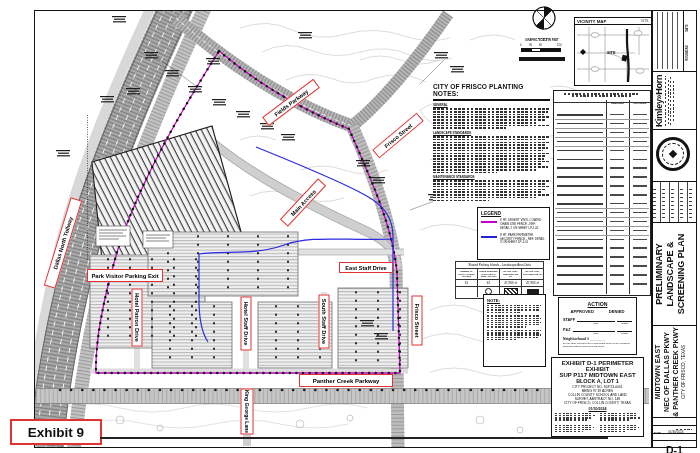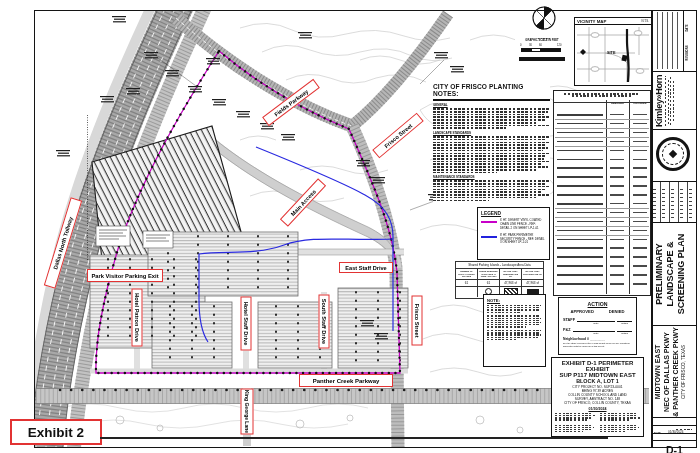--- a/index.html
+++ b/index.html
@@ -426,21 +426,21 @@
   <div class="lbl" style="left:275px;top:197px;width:56px;height:11px;transform:rotate(-47deg);">Main Access</div>
   <div class="lbl" style="left:87px;top:269px;width:76px;height:13px;font-size:5.8px;">Park Visitor Parking Exit</div>
   <div class="lbl" style="left:108px;top:312px;width:58px;height:11px;transform:rotate(90deg);">Hotel Patron Drive</div>
   <div class="lbl" style="left:219px;top:318px;width:54px;height:11px;transform:rotate(90deg);">Hotel Staff Drive</div>
   <div class="lbl" style="left:297px;top:316px;width:54px;height:11px;transform:rotate(90deg);">South Staff Drive</div>
   <div class="lbl" style="left:339px;top:262px;width:54px;height:11px;">East Staff Drive</div>
   <div class="lbl" style="left:392px;top:315px;width:50px;height:11px;transform:rotate(90deg);">Frisco Street</div>
   <div class="lbl" style="left:299px;top:374px;width:94px;height:13px;font-size:6px;">Panther Creek Parkway</div>
   <div class="lbl" style="left:224px;top:405px;width:46px;height:13px;font-size:5px;transform:rotate(90deg);">King George Lane</div>
 
-  <div class="abs" style="left:10px;top:419px;width:88px;height:22px;border:2px solid #e23333;background:#fff;display:flex;align-items:center;justify-content:center;font-size:13.5px;font-weight:bold;z-index:40;">Exhibit 2</div>
+  <div class="abs" style="left:10px;top:419px;width:88px;height:22px;border:2px solid #e23333;background:#fff;display:flex;align-items:center;justify-content:center;font-size:13.5px;font-weight:bold;z-index:40;">Exhibit 9</div>
   <div class="abs" style="left:100px;top:437px;width:508px;height:1.6px;background:#222;z-index:40;"></div>
 
   <div class="abs bx sheet-border" style="z-index:25;"></div>
   <div class="abs bx strip-border" style="z-index:26;"></div>
 
   <div class="abs" style="left:652px;top:10px;width:45px;height:438px;z-index:27;">
 
     <div class="abs bx" style="left:0;top:0;width:45px;height:62px;border-bottom:1px solid #141414;">
       <div class="abs" style="left:5px;top:2px;bottom:2px;width:0;border-left:0.6px solid #555;"></div>
       <div class="abs" style="left:10px;top:2px;bottom:2px;width:0;border-left:0.6px solid #555;"></div>

